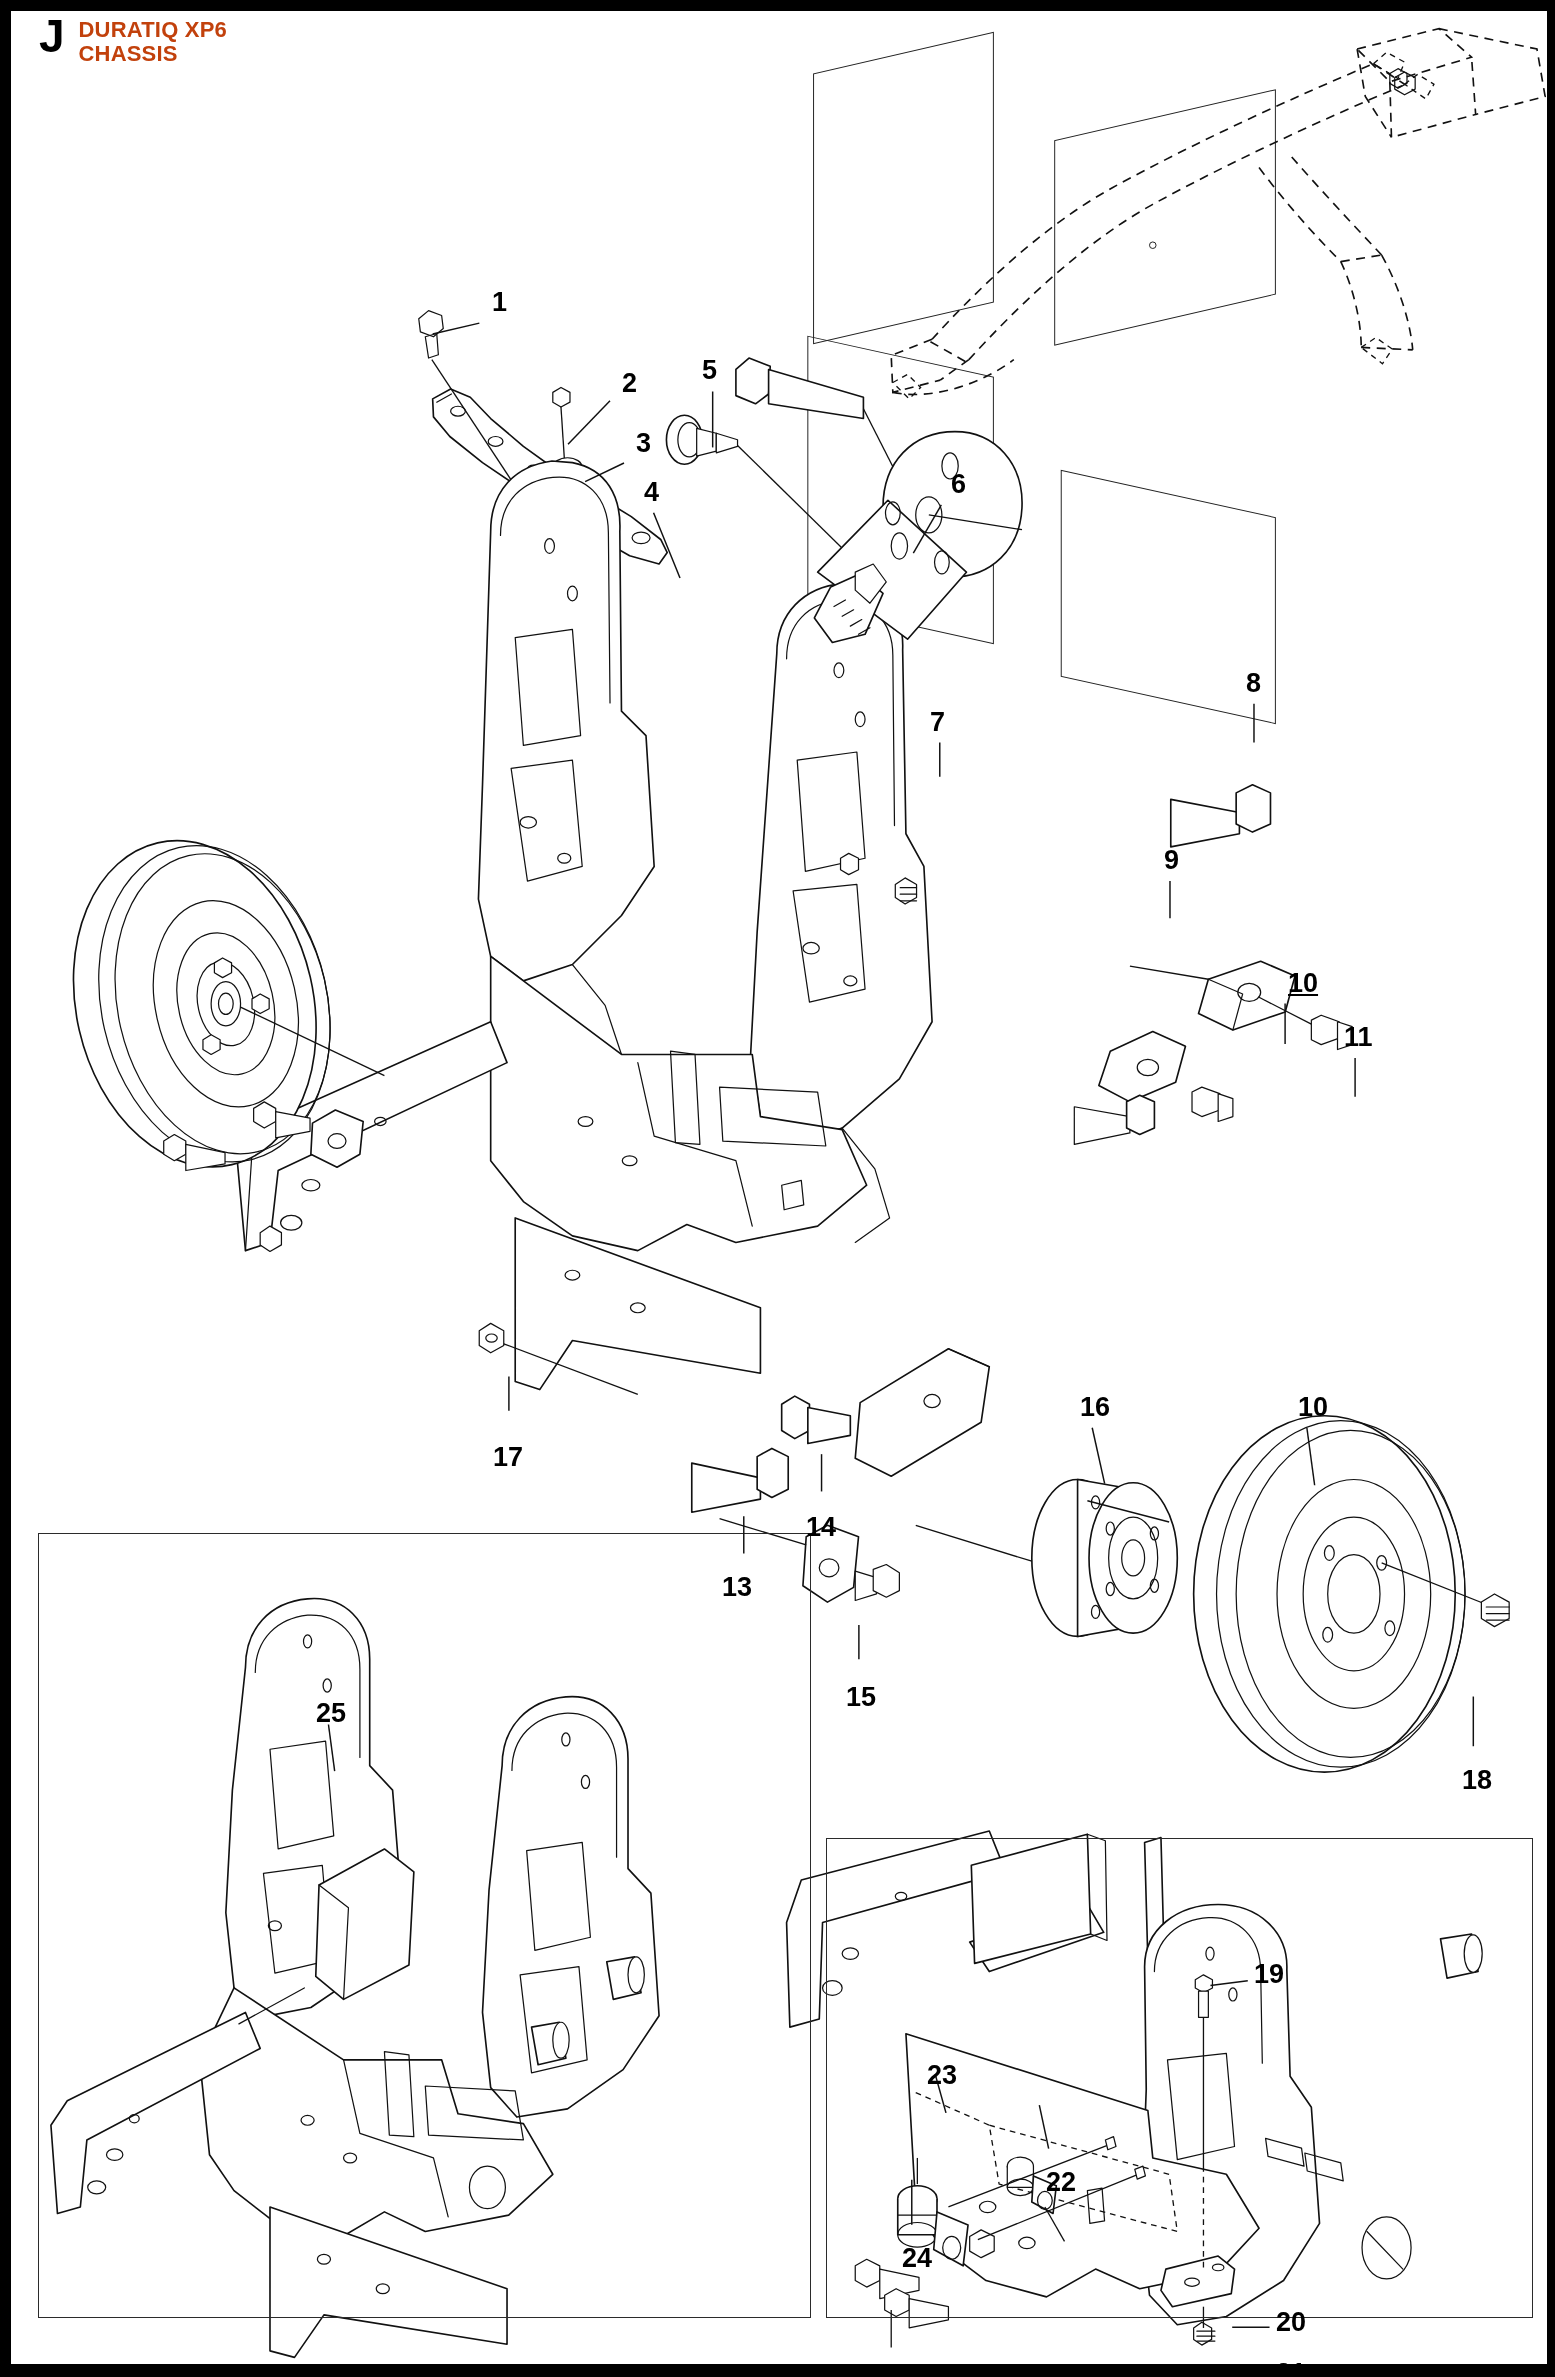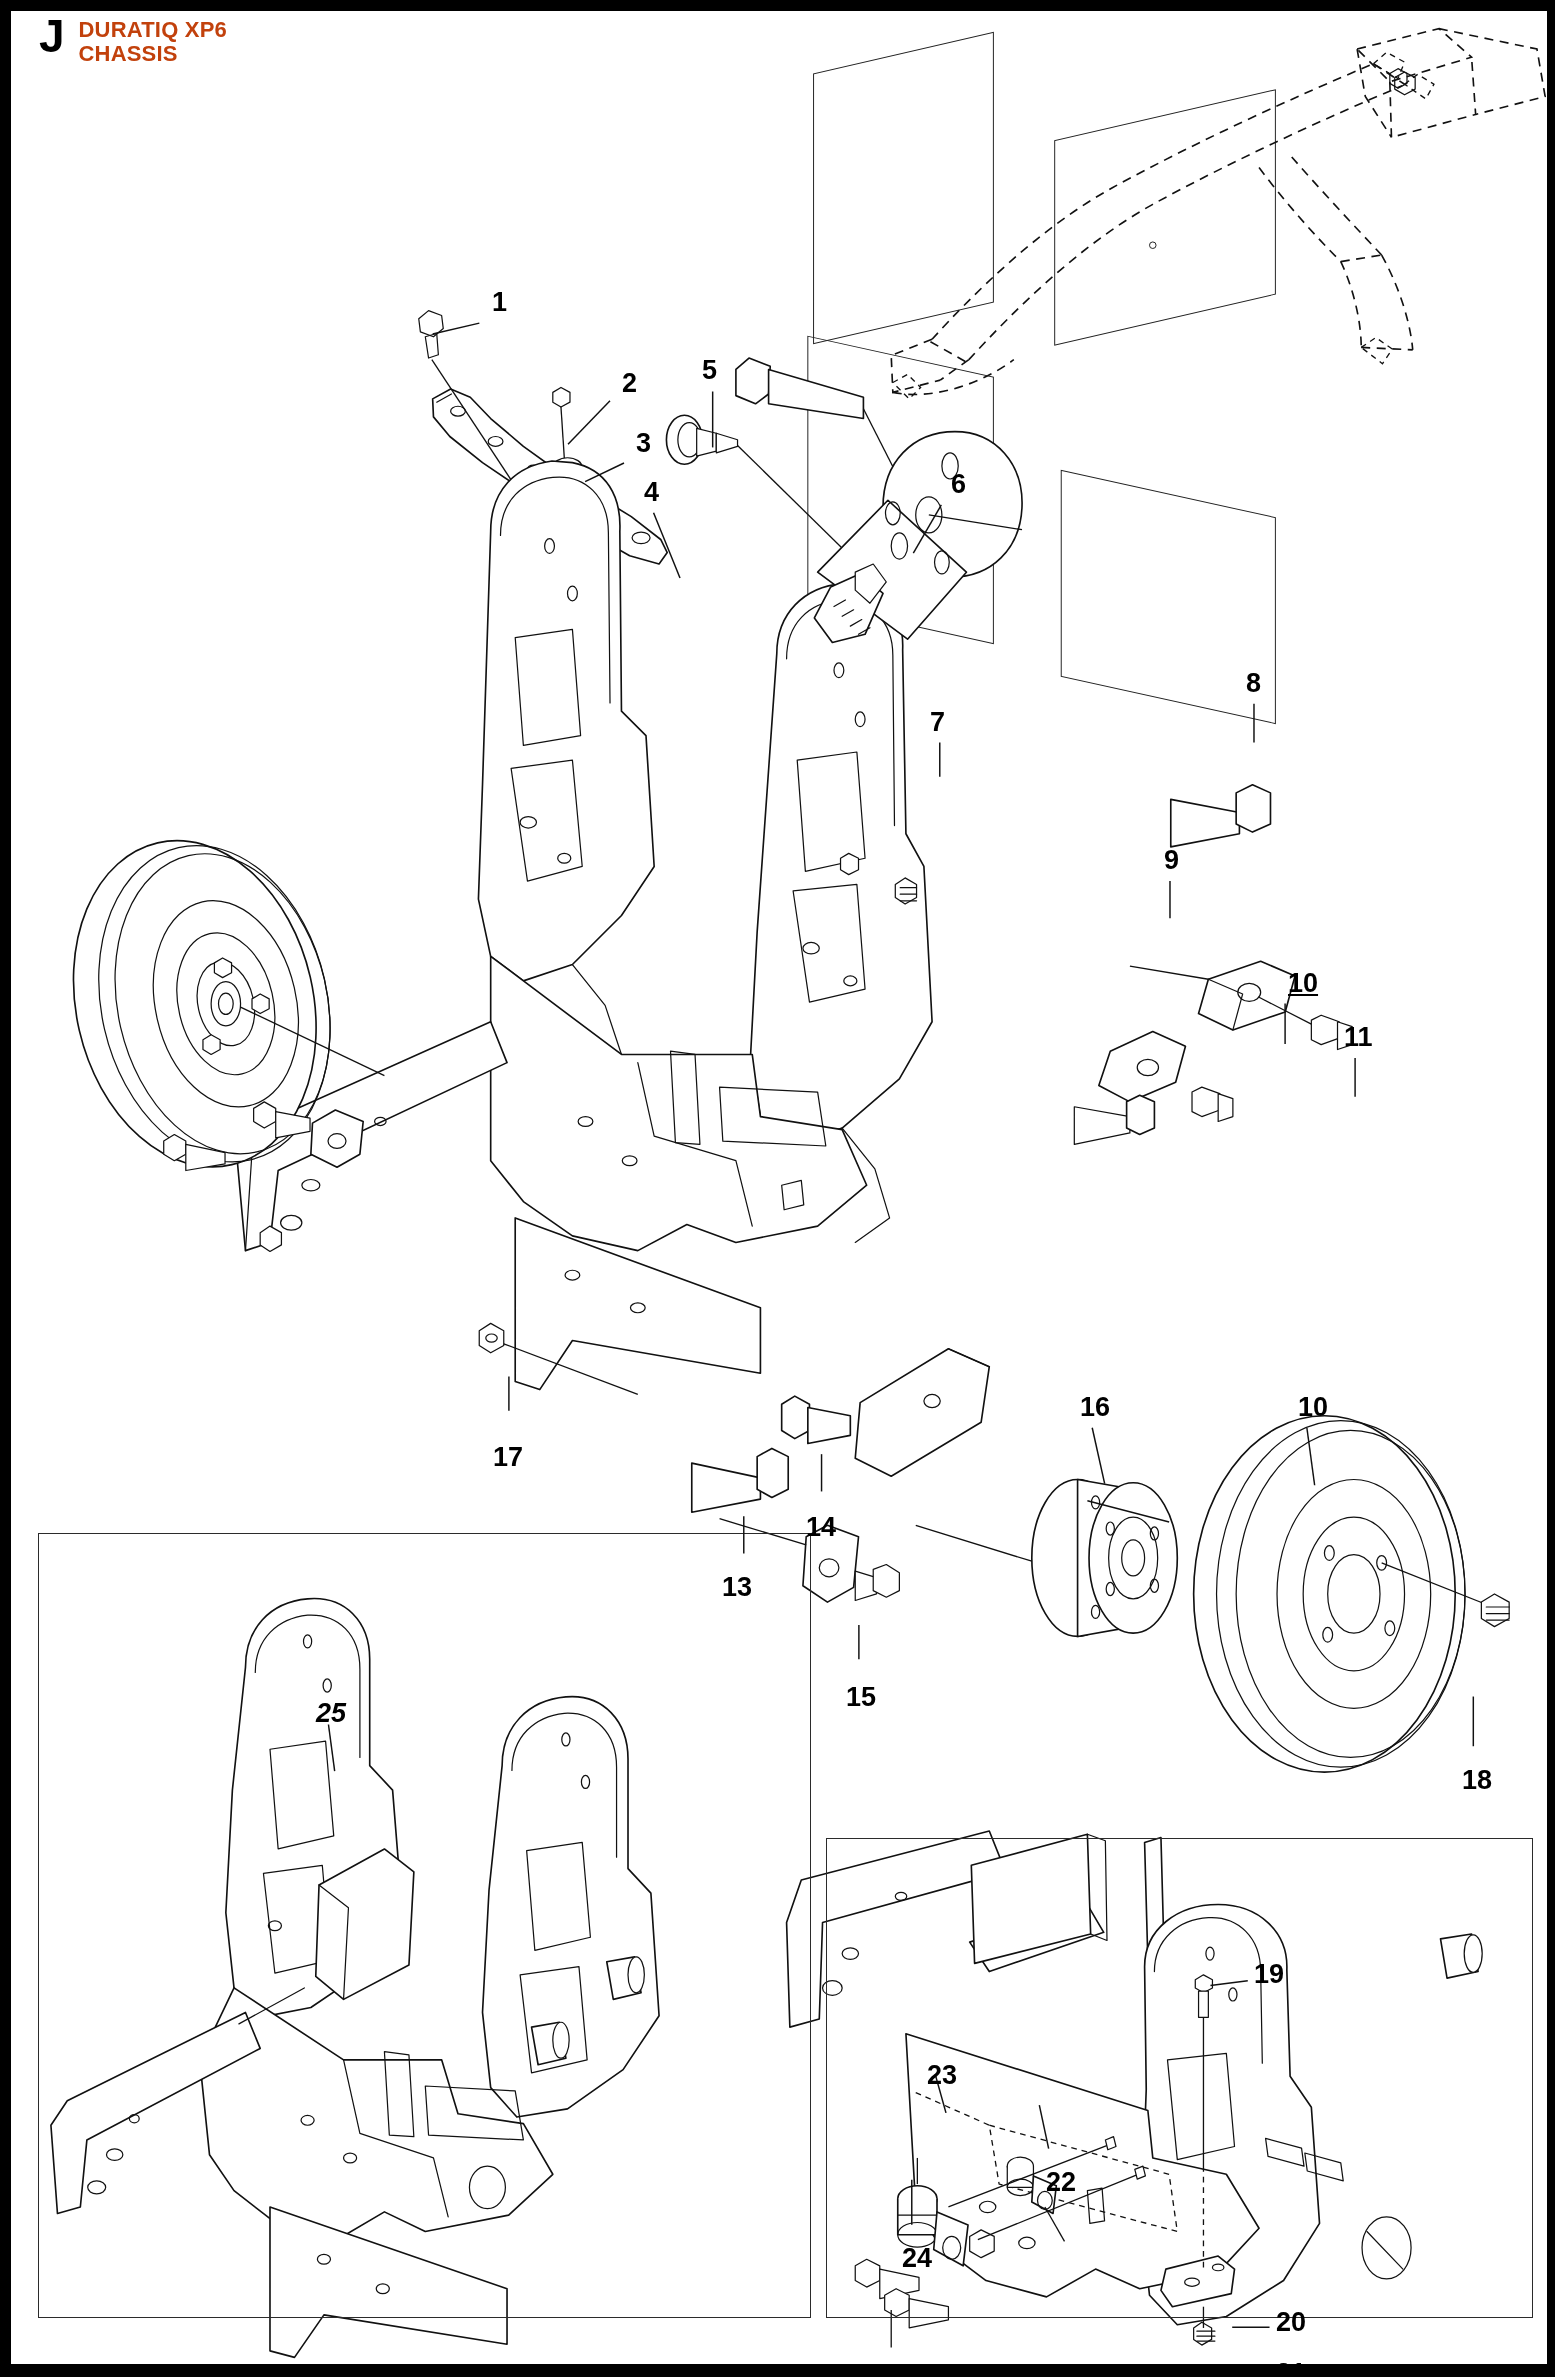--- a/index.html
+++ b/index.html
@@ -552,17 +552,17 @@
       <div class="callout" style="left: 846px; top: 1684px;">15</div>
       <div class="callout" style="left: 1080px; top: 1394px;">16</div>
       <div class="callout" style="left: 1298px; top: 1394px;">10</div>
       <div class="callout" style="left: 1462px; top: 1767px;">18</div>
       <div class="callout" style="left: 1254px; top: 1961px;">19</div>
       <div class="callout" style="left: 1276px; top: 2309px;">20</div>
       <div class="callout" style="left: 1276px; top: 2360px;">21</div>
       <div class="callout" style="left: 1046px; top: 2169px;">22</div>
       <div class="callout" style="left: 927px; top: 2054px; margin-top: 8px;">23</div>
       <div class="callout" style="left: 902px; top: 2245px;">24</div>
-      <div class="callout" style="left: 316px; top: 1700px; font-style: italic;">25</div>
+      <div class="callout" style="left: 316px; top: 1700px;">25</div>
     </div>
 
 </div>
 
 
 </body></html>

